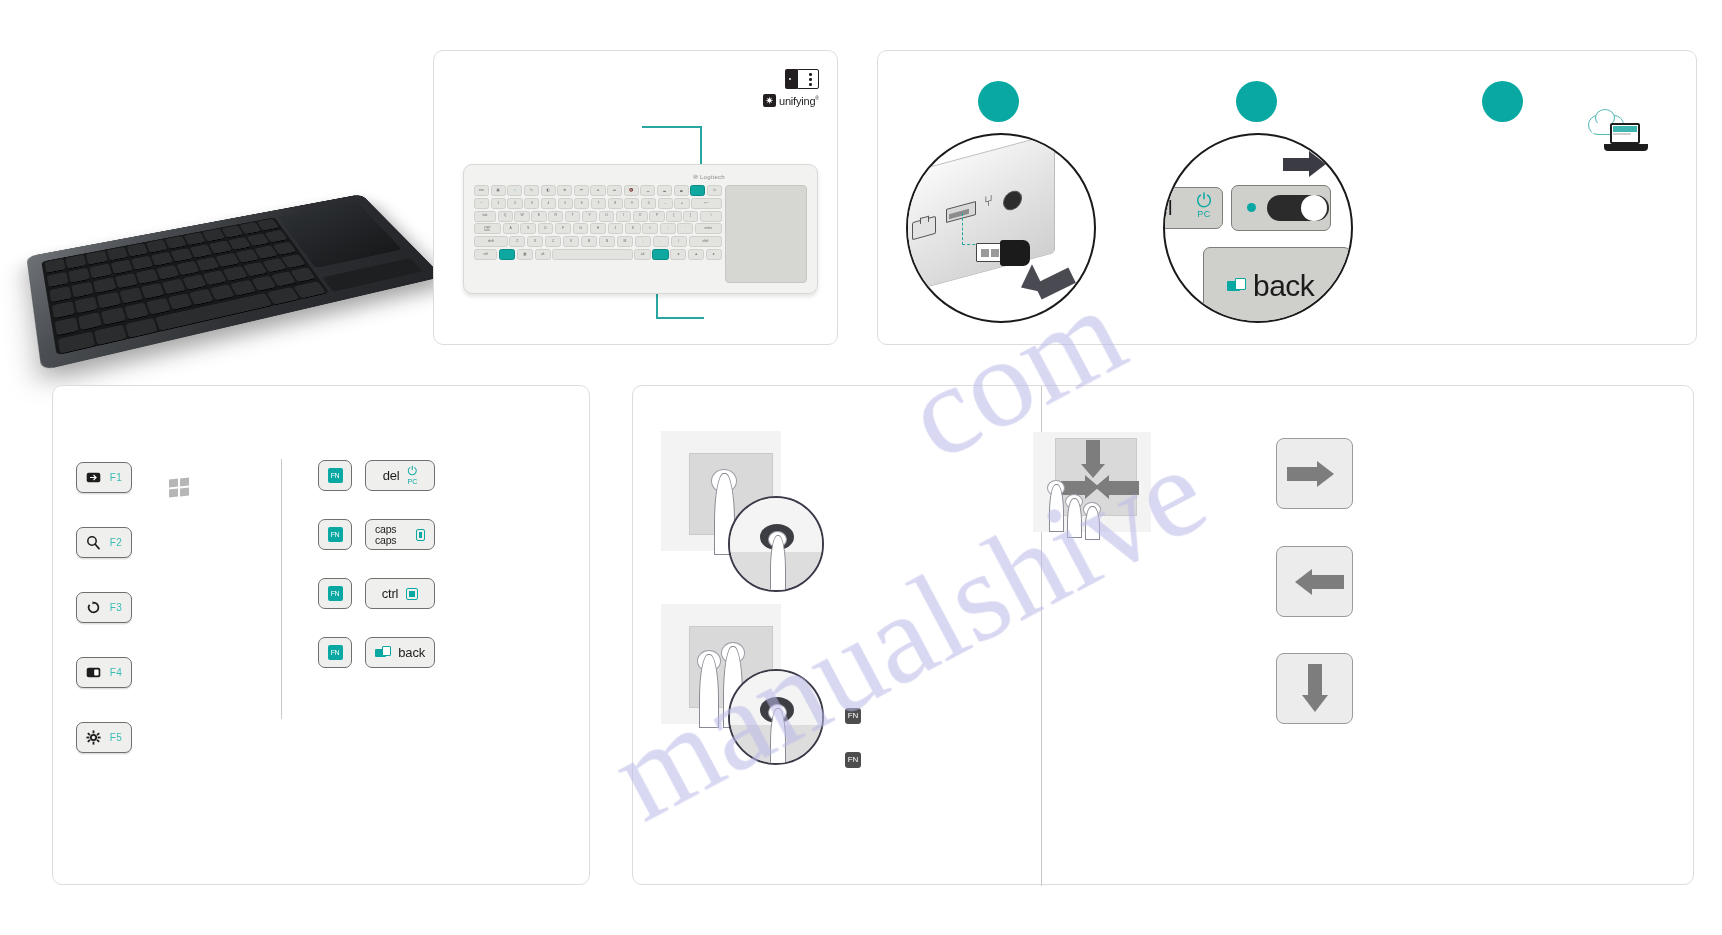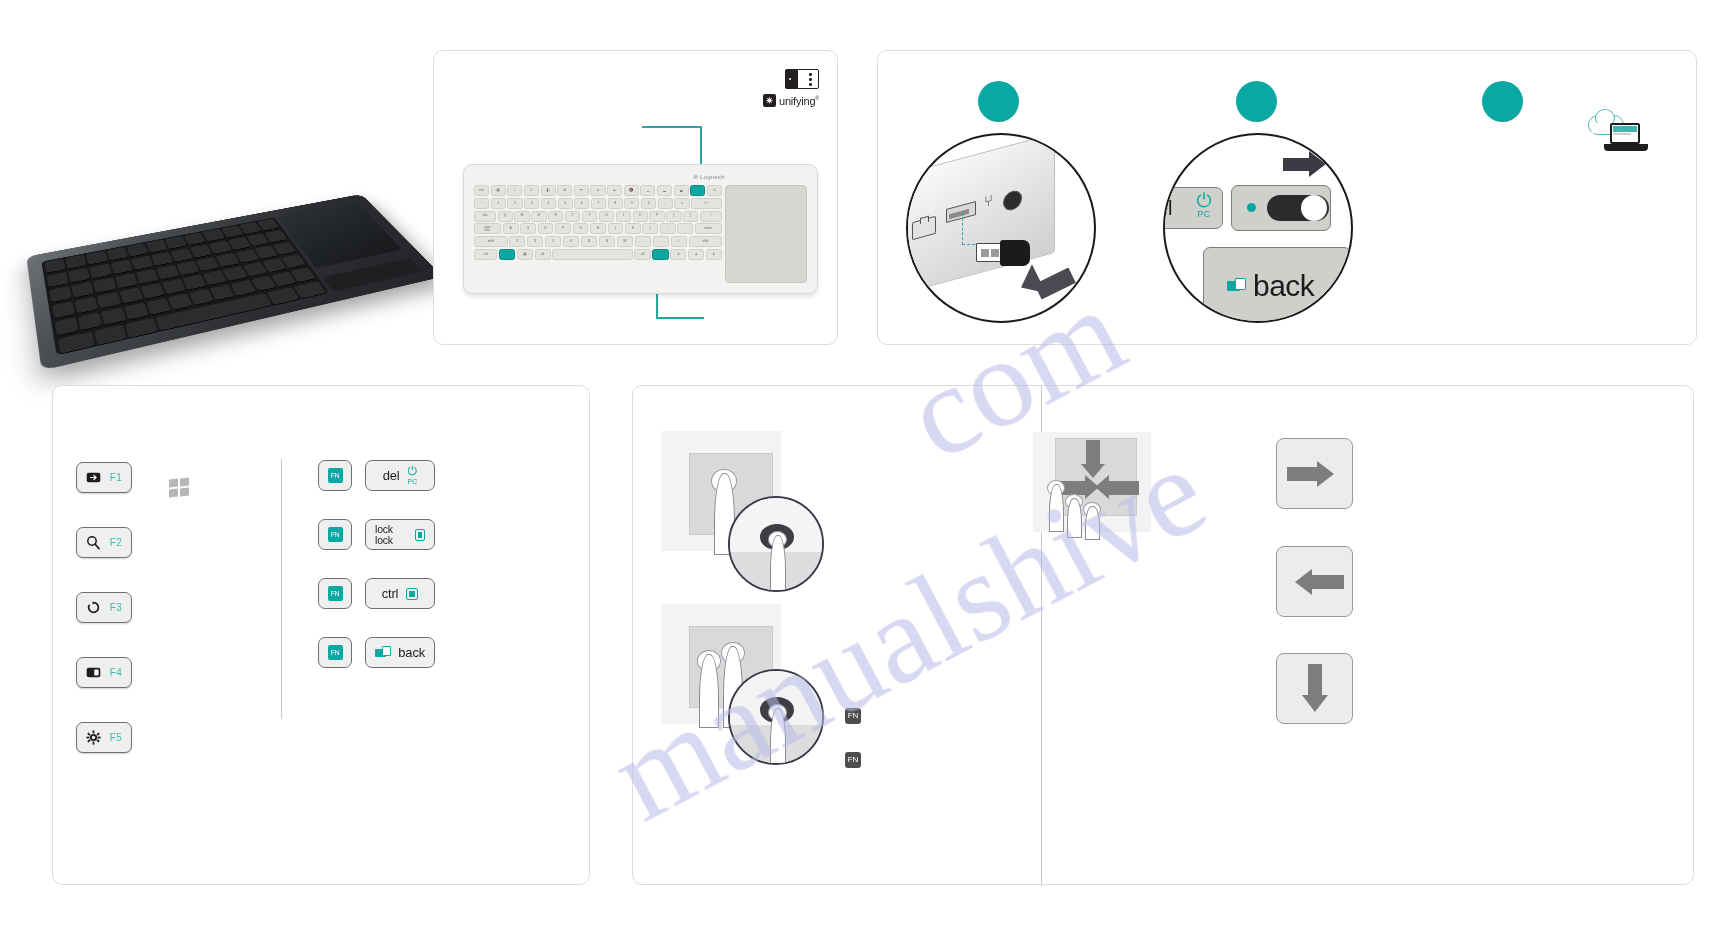--- a/index.html
+++ b/index.html
@@ -501,21 +501,21 @@
       <span class="sub">
         <span style="font-size:12px;display:block;line-height:11px;">⏻</span>
         <span style="font-size:7px;display:block;">PC</span>
       </span>
     </div>
 
     <div class="fnkey" style="left:265px;top:133px;">
         <i>FN</i>
       </div>
     <div class="comboKey" style="left:312px;top:133px;width:70px;">
-      <span class="txt two" style="white-space:pre-line;">lock lock</span>
+      <span class="txt two" style="white-space:pre-line;">caps caps</span>
       <span class="tealsq"></span>
     </div>
 
     <div class="fnkey" style="left:265px;top:192px;">
         <i>FN</i>
       </div>
     <div class="comboKey" style="left:312px;top:192px;width:70px;">
       <span class="txt">ctrl</span>
       <span class="tealsq"></span>
     </div>

